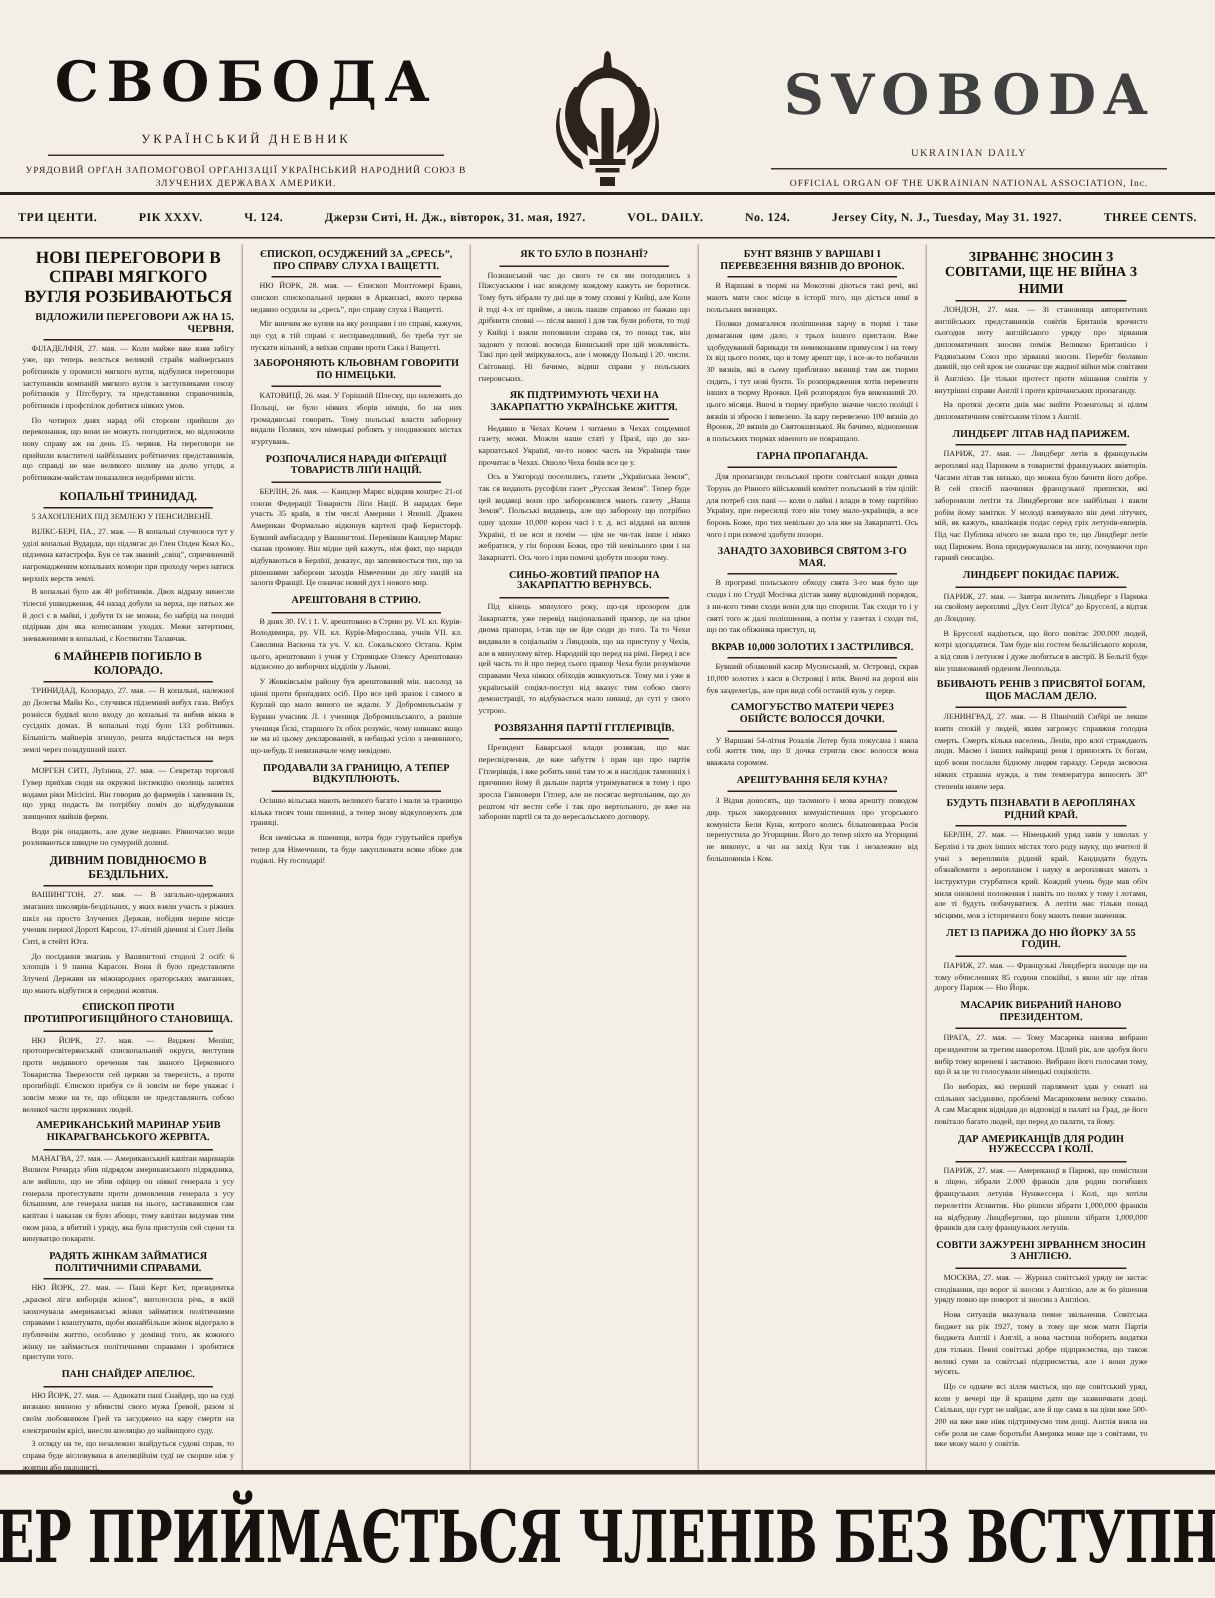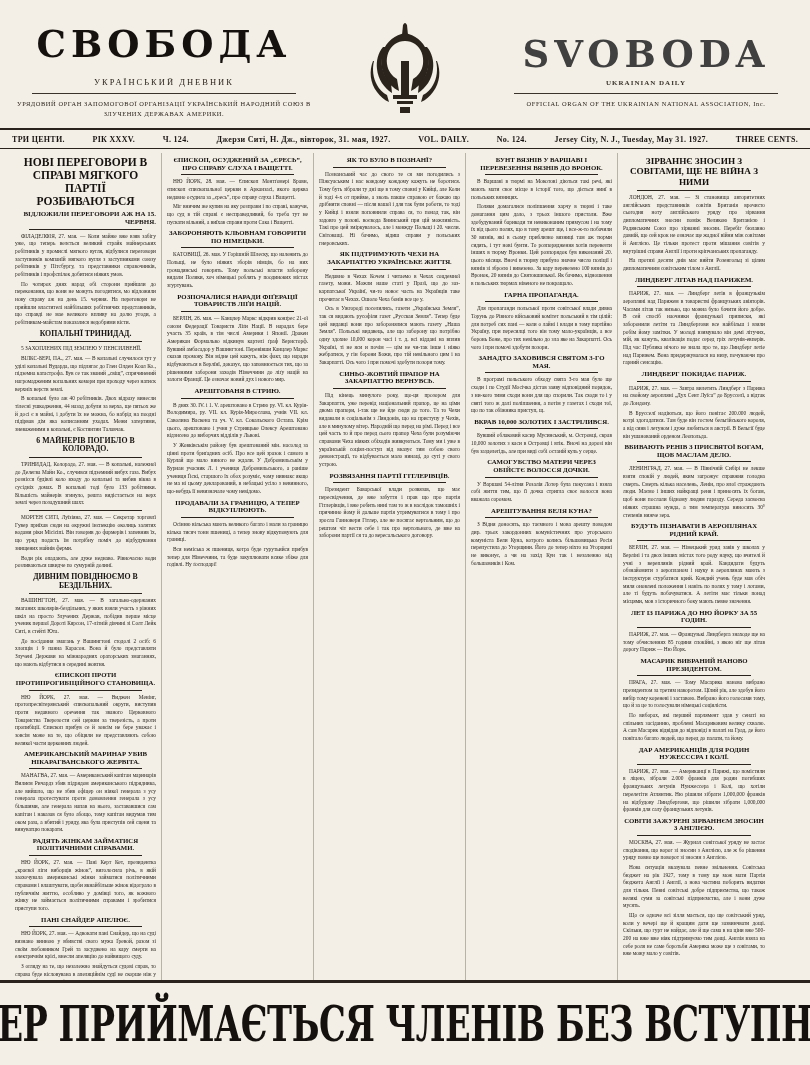--- a/index.html
+++ b/index.html
@@ -23,21 +23,21 @@
     box-sizing: border-box;
   }
 
   
   .masthead {
     position: relative;
     height: 128px;
     padding: 6px 14px 0 14px;
     box-sizing: border-box;
     display: flex;
-    align-items: center;
+    align-items: flex-end;
     justify-content: space-between;
   }
   .mast-left, .mast-right {
     width: 300px;
     text-align: center;
   }
   .mast-title-uk {
     font-family: "DejaVu Serif", serif;
     font-weight: bold;
     font-size: 37px;
@@ -57,23 +57,22 @@
   }
   .mast-sub1 {
     font-size: 8.5px;
     letter-spacing: 2px;
     margin-top: 14px;
     color: #2a221c;
   }
   .mast-sub1b {
     font-size: 7px;
     letter-spacing: 1px;
-    margin-top: 6px;
+    margin-top: 16px;
     color: #3a332c;
-    font-weight: bold;
   }
   .mast-rule {
     height: 1px;
     background: #3a332c;
     margin: 6px 18px 5px 18px;
   }
   .mast-sub2 {
     font-size: 6.4px;
     letter-spacing: 0.6px;
     line-height: 1.5;
@@ -87,21 +86,21 @@
   .emblem {
     margin: 0 auto;
     width: 84px;
     height: 96px;
   }
 
   
   .dateline {
     border-top: 2px solid #2a221c;
     border-bottom: 1px solid #2a221c;
-    height: 21px;
+    height: 31px;
     display: flex;
     align-items: center;
     font-size: 8px;
     font-weight: bold;
     letter-spacing: 0.3px;
     padding: 0 12px;
     box-sizing: border-box;
   }
   .dateline > div { white-space: nowrap; }
   .dl-sp { flex: 1; }
@@ -230,21 +229,21 @@
     <div class="dl-sp"></div>
     <div>No. 124.</div>
     <div class="dl-sp"></div>
     <div>Jersey City, N. J., Tuesday, May 31. 1927.</div>
     <div class="dl-sp"></div>
     <div>THREE CENTS.</div>
   </div>
 
   <div class="columns" id="columns">
       <div class="col">
-        <div class="hl big">НОВІ ПЕРЕГОВОРИ В СПРАВІ МЯГКОГО ПАРТІЇ РОЗБИВАЮТЬСЯ</div>
+        <div class="hl big">НОВІ ПЕРЕГОВОРИ В СПРАВІ МЯГКОГО ВУГЛЯ РОЗБИВАЮТЬСЯ</div>
         <div class="sub">ВІДЛОЖИЛИ ПЕРЕГОВОРИ АЖ НА 15. ЧЕРВНЯ.</div>
         <div class="rule"></div>
         <p class="body">ФІЛАДЕЛФІЯ, 27. мая. — Коли майже вже взяв забігу уже, що теперь велється великий страйк майнерських робітників у промислі мягкого вугля, відбулися переговори заступників компанїй мягкого вугля з заступниками союзу робітників у Пітсбургу, та представники справочників, робітників і профспілок добитися ніяких умов.</p>
         <p class="body">По чотирох днях нарад обі сторони прийшли до переконання, що вони не можуть погодитися, мо відложили нову справу аж на день 15. червня. На переговори не прийшли властителі найбільших робітничих представників, що справді не мае великого впливу на долю угоди, а робітникам-майстам показалися недобрими вісти.</p>
         <div class="hl sm">КОПАЛЬНЇ ТРИНИДАД.</div>
         <div class="rule"></div>
         <p class="body">5 ЗАХОПЛЕНИХ ПІД ЗЕМЛЕЮ У ПЕНСИЛВЕНЇЇ.</p>
         <p class="body">ВІЛКС-БЕРІ, ПА., 27. мая. — В копальні случилося тут у уділі копальні Вударда, що підлягає до Глен Олден Коал Ко., підземна катастрофа. Був се так званий „свіщ”, спричинений нагромадженим копальних комори при проходу через натиск верхніх верств землі.</p>
         <p class="body">В копальні було аж 40 робітників. Двох відразу винесли тілесні ушкодження, 44 назад добули за верха, ще пятьох же й досі є в майні, і добути їх не можна, бо набрід на поодні підірвав дім яка кописанням уходах. Межи затертими, зневаженими в копальні, є Костянтин Талавчак.</p>
         <div class="hl sm">6 МАЙНЕРІВ ПОГИБЛО В КОЛОРАДО.</div>

